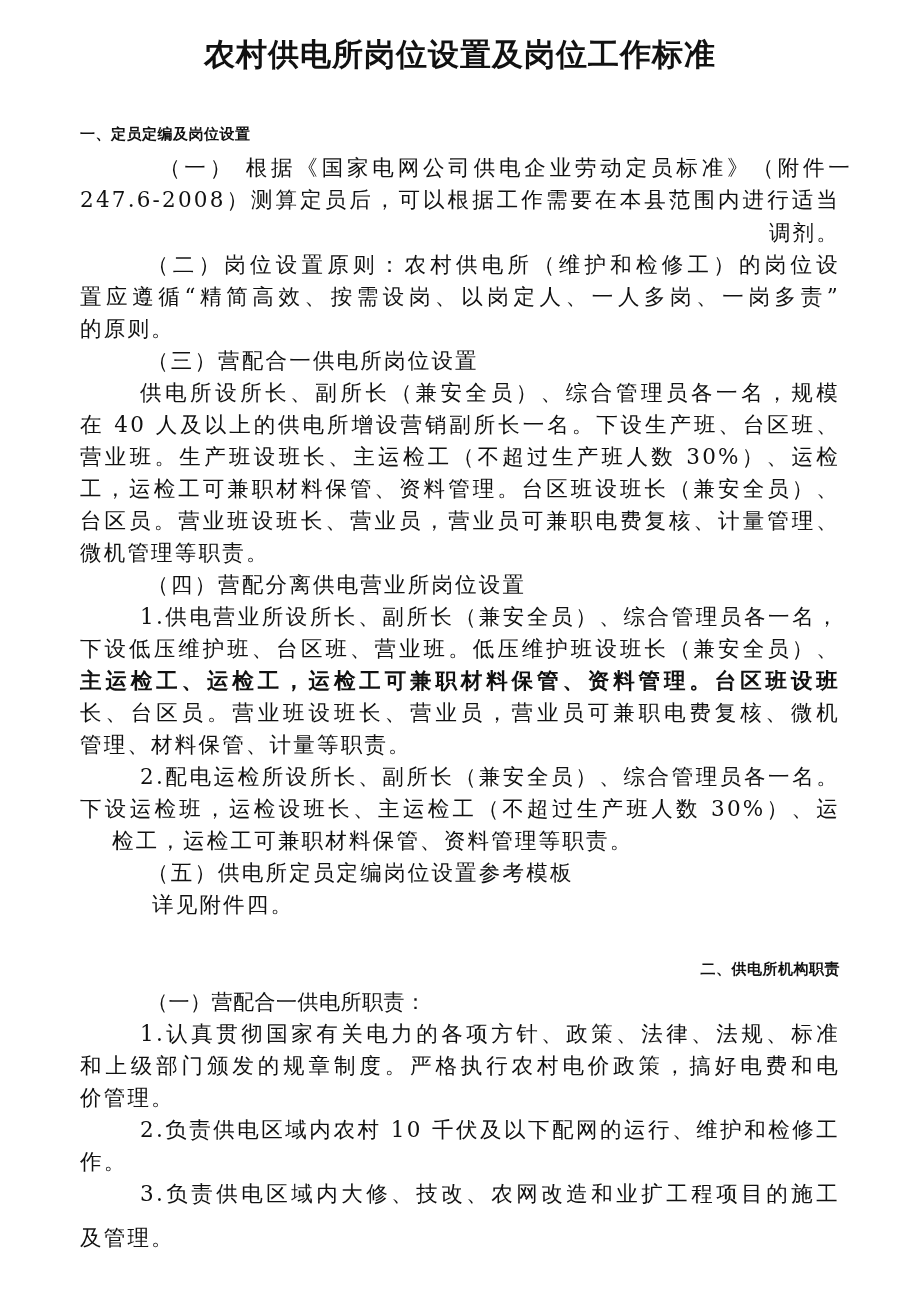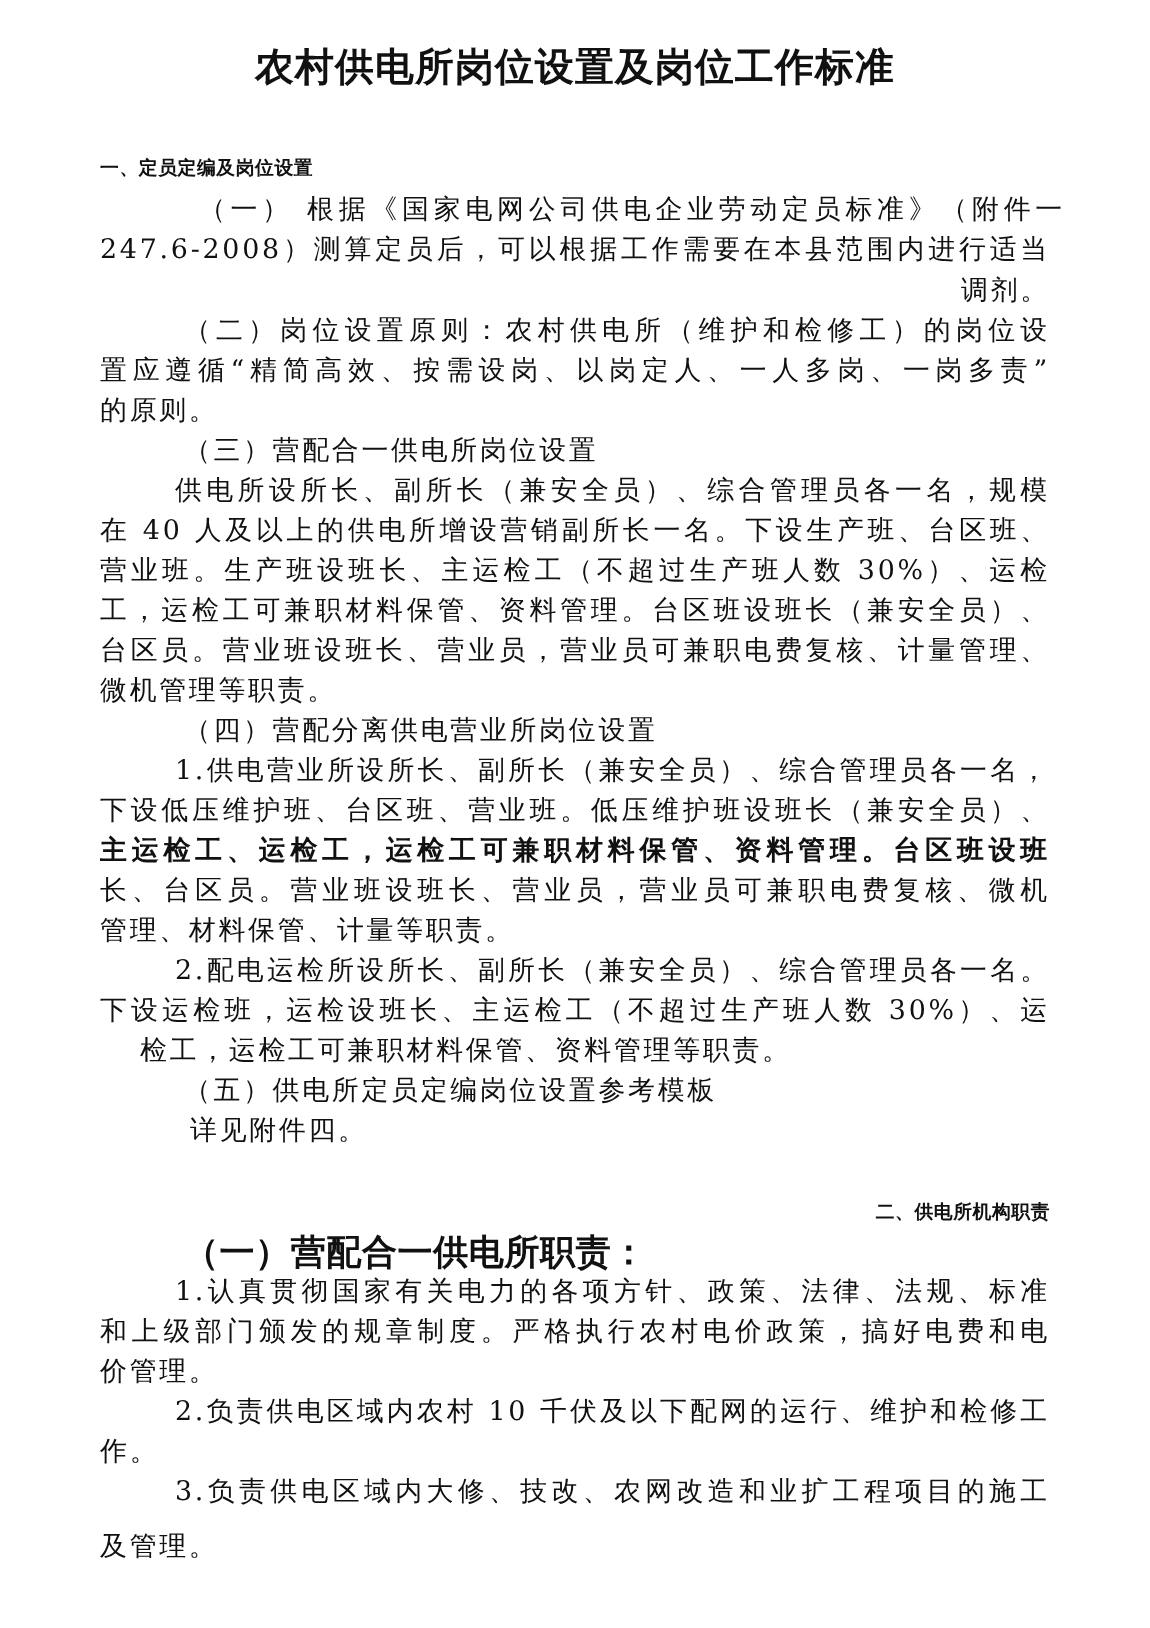--- a/index.html
+++ b/index.html
@@ -13,21 +13,21 @@
     position: absolute; left: 0; top: 34px; width: 920px; text-align: center;
     font-family: "DejaVu Sans", sans-serif; font-weight: bold;
     font-size: 31px; letter-spacing: 1px; line-height: 40px;
   }
   .line {
     position: absolute; left: 80px; width: 760px;
     font-size: 21.5px; line-height: 32px; white-space: nowrap;
     letter-spacing: 2.2px;
   }
   .h1 { font-family: "DejaVu Sans", sans-serif; font-weight: bold; font-size: 15px; letter-spacing: 0.5px; }
-  .h2b { font-family: "DejaVu Sans", sans-serif; font-weight: bold; font-size: 28px; letter-spacing: 0.5px; }
+  .h2b { font-family: "DejaVu Sans", sans-serif; font-weight: normal; font-size: 21px; letter-spacing: 0.5px; }
   .justify { text-align: justify; text-align-last: justify; }
 </style>
 </head>
 <body>
 
 <div class="page">
   <div class="title">农村供电所岗位设置及岗位工作标准</div>
   <div id="body-lines">
       <div class="line h1" style="left: 80px; top: 118px; width: 760px;">一、定员定编及岗位设置</div>
       <div class="line justify" style="left: 147px; top: 152px; width: 693px; margin-left: 12px;">（一） 根据《国家电网公司供电企业劳动定员标准》（附件一</div>

